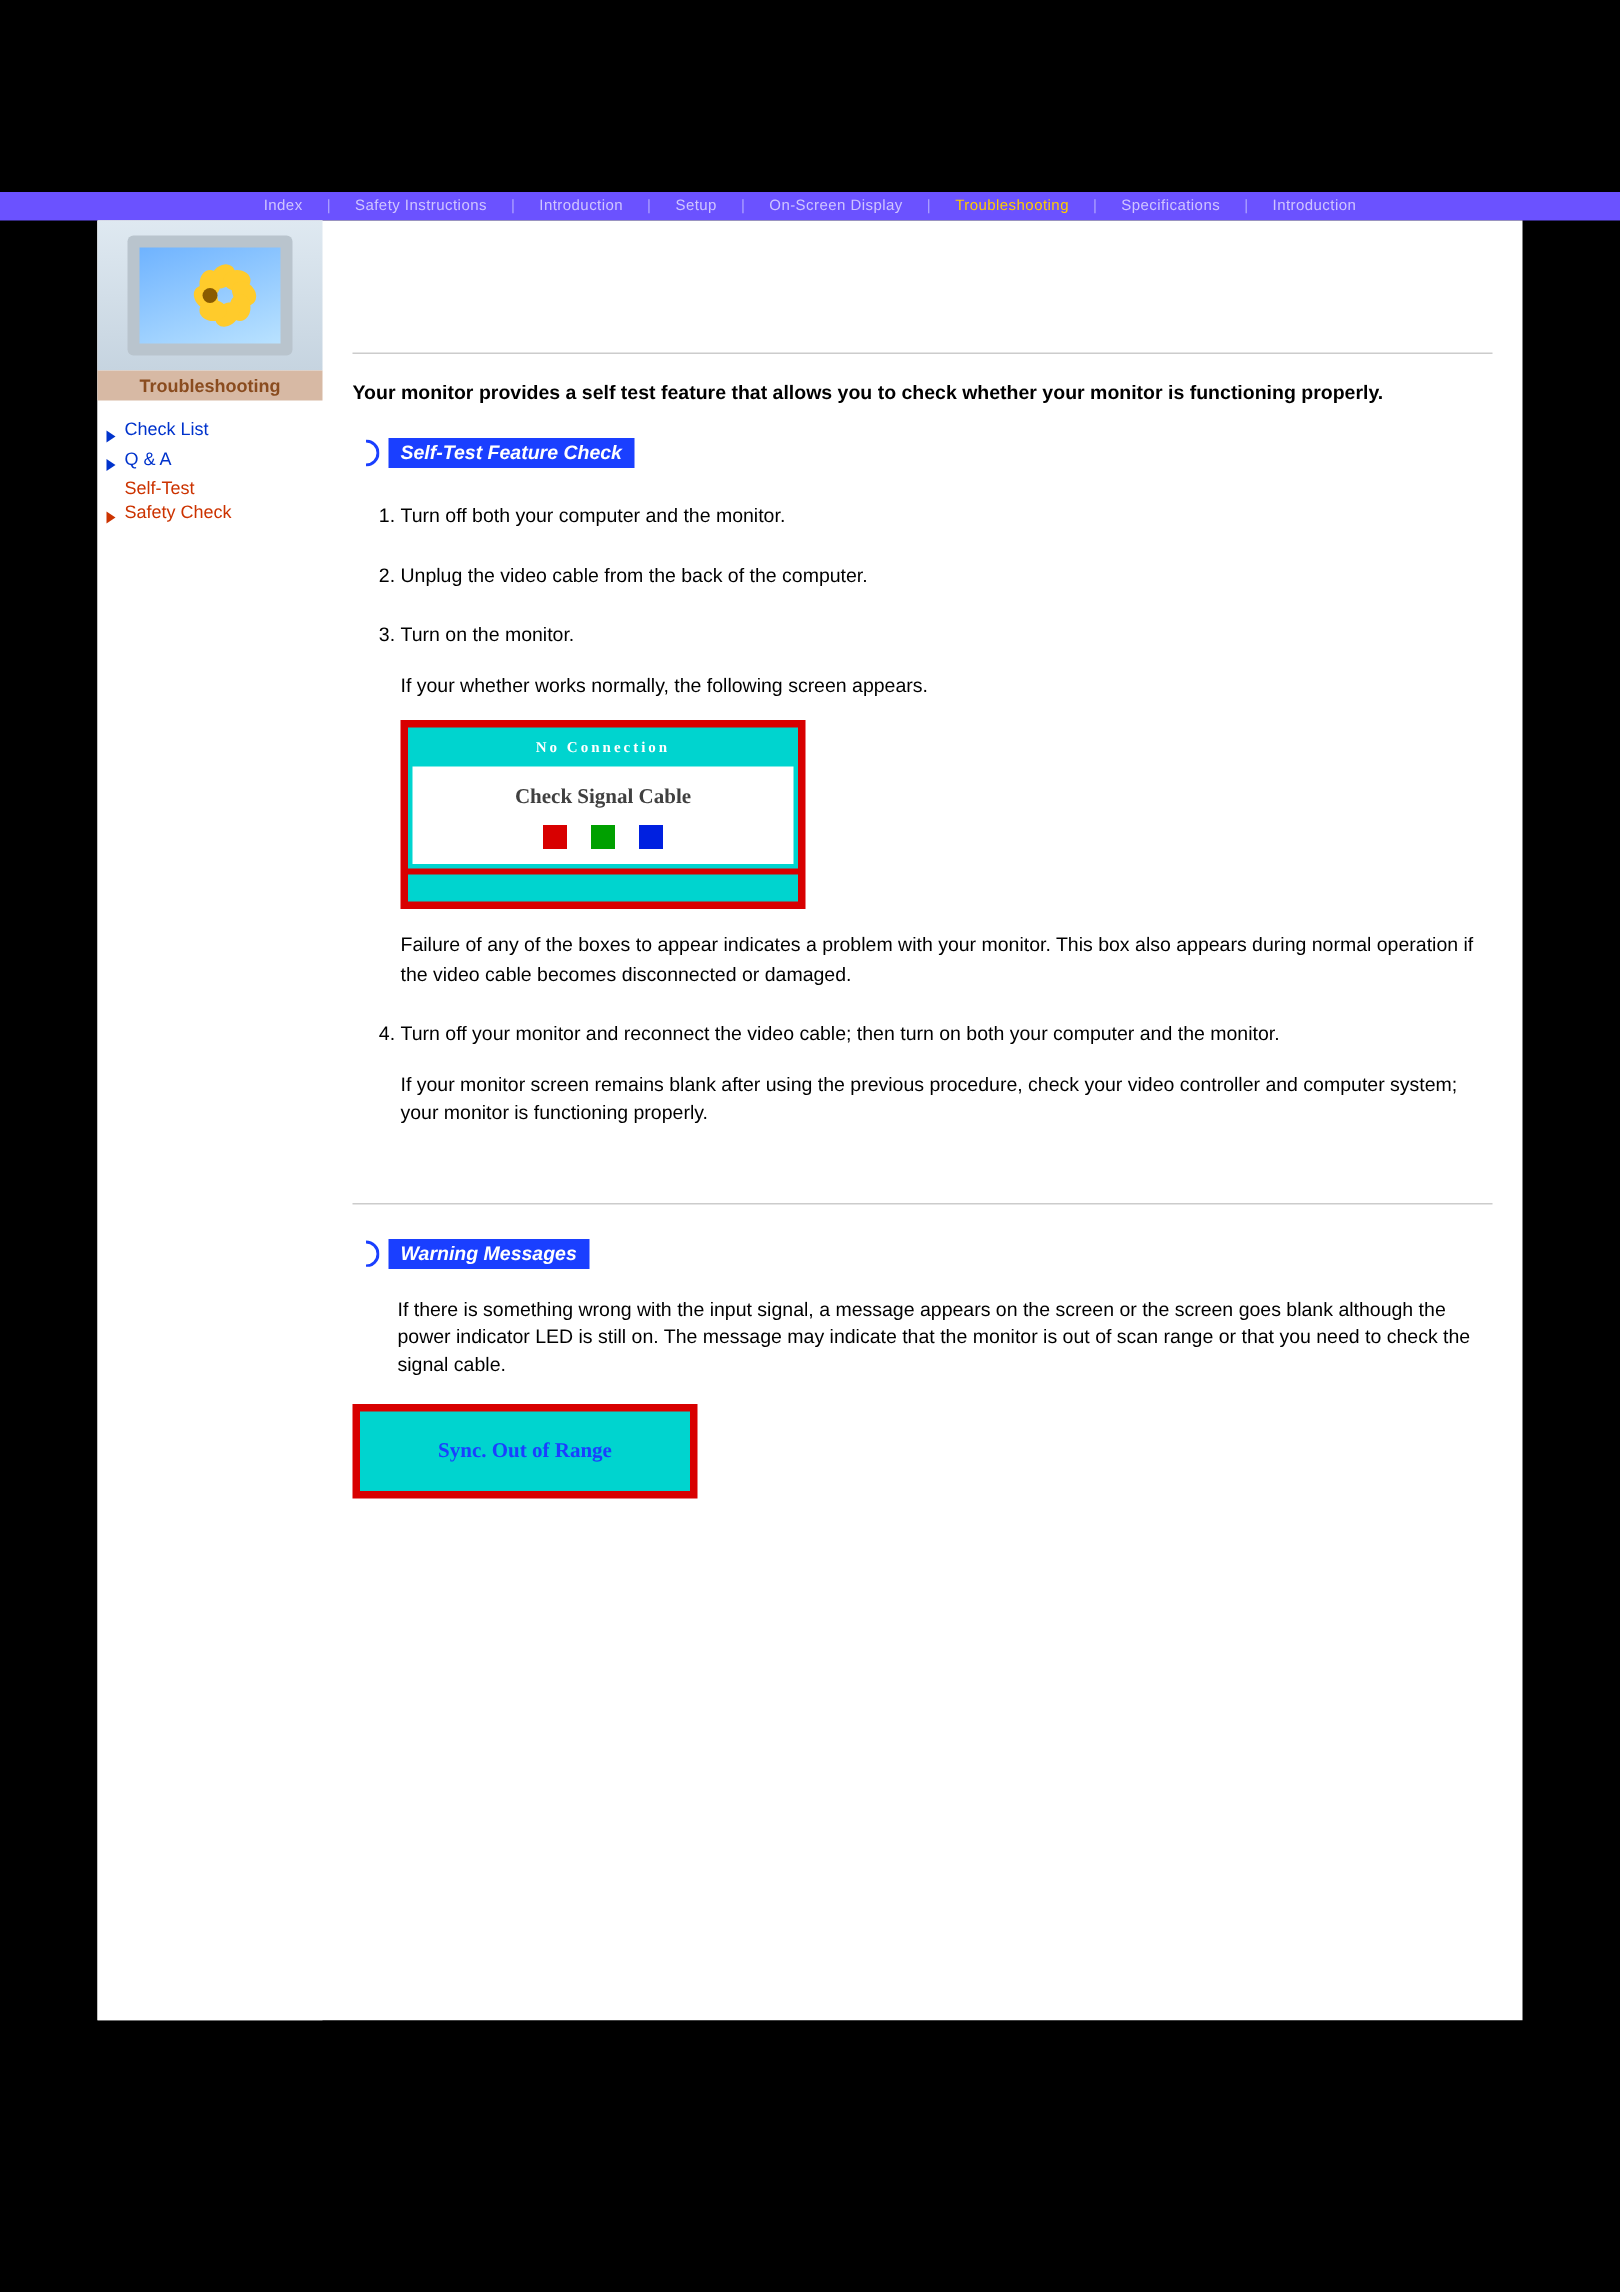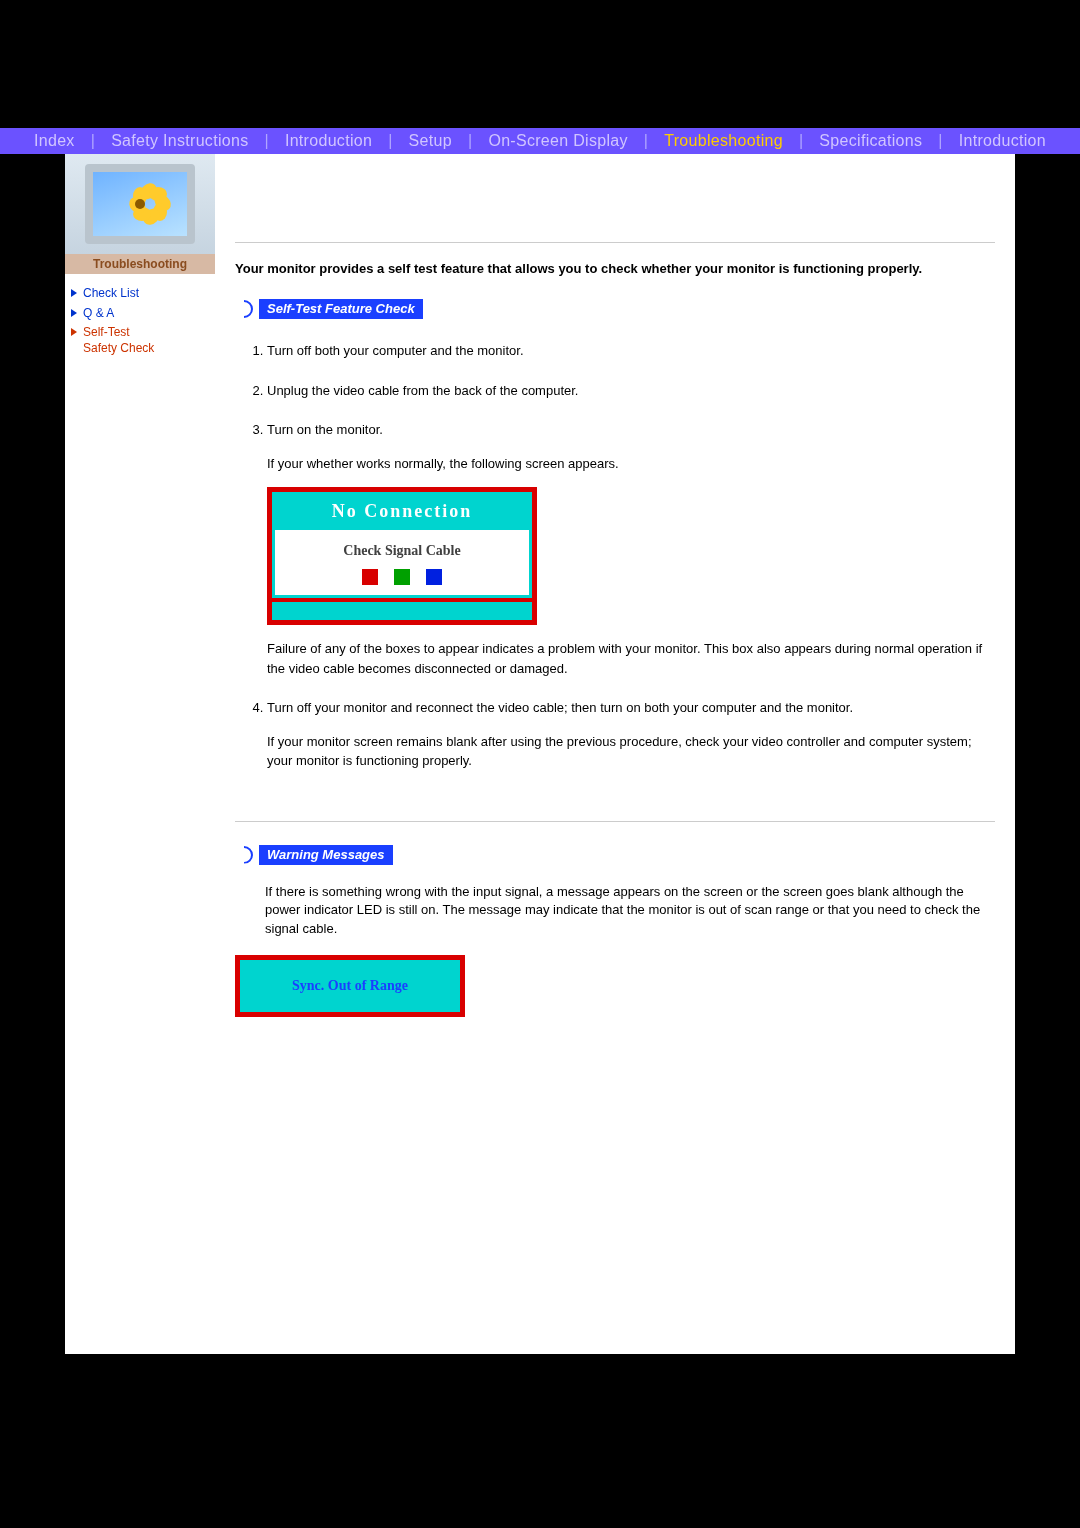--- a/index.html
+++ b/index.html
@@ -11,21 +11,21 @@
     color: #000;
   }
   .page {
     width: 1080px;
     margin: 0 auto;
     background: #000;
   }
   .topnav {
     background: #6b52ff;
     color: #d0c5ff;
-    font-size: 16px;
+    font-size: 10px;
     letter-spacing: 0.3px;
     padding: 4px 0;
     display: flex;
     justify-content: center;
     align-items: center;
     gap: 10px;
   }
   .topnav .link {
     padding: 0 6px;
     cursor: pointer;
@@ -110,21 +110,21 @@
     text-align: center;
     font-weight: bold;
     font-size: 12px;
     padding: 3px 0;
   }
   .side-links {
     padding: 8px 6px;
   }
   .side-link {
     display: flex;
-    align-items: flex-start;
+    align-items: flex-end;
     gap: 6px;
     color: #0033cc;
     cursor: pointer;
     margin: 4px 0;
     line-height: 1.3;
   }
   .side-link.active {
     color: #cc3300;
   }
   .tri {
@@ -194,21 +194,21 @@
     background: #00d4cf;
     padding: 3px;
   }
   .sb-title {
     text-align: center;
     color: #fff;
     font-family: Georgia, 'Times New Roman', serif;
     font-weight: bold;
     letter-spacing: 2px;
     padding: 3px 0 5px 0;
-    font-size: 18px;
+    font-size: 10px;
   }
   .sb-white {
     background: #fff;
     text-align: center;
     padding: 10px 0;
   }
   .sb-check {
     color: #404040;
     font-family: Georgia, 'Times New Roman', serif;
     font-weight: bold;

